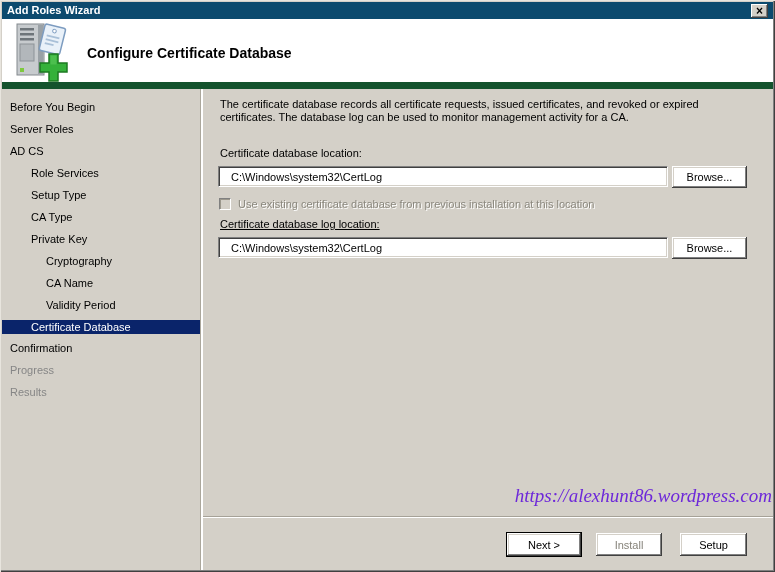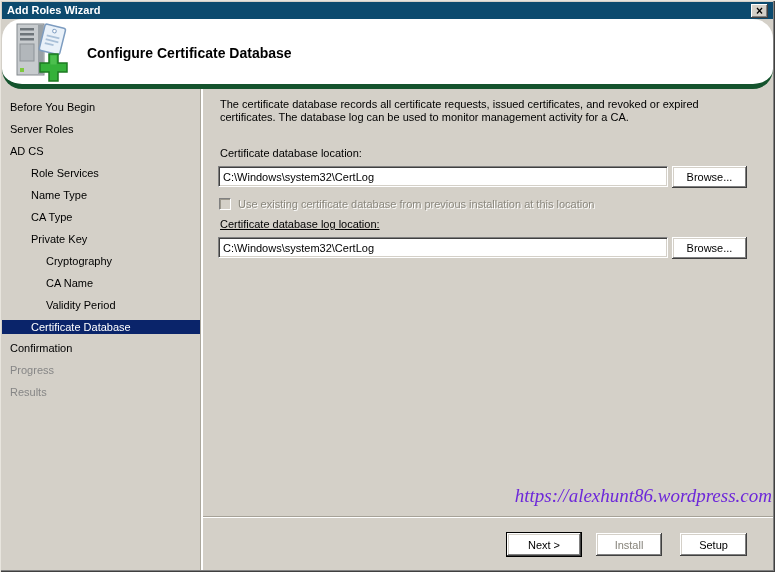--- a/index.html
+++ b/index.html
@@ -22,21 +22,21 @@
     position:absolute; left:751px; top:4px; width:17px; height:14px;
     background:#d4d0c8; border:0; padding:0; margin:0;
     box-shadow: inset -1px -1px 0 #404040, inset 1px 1px 0 #ffffff, inset -2px -2px 0 #808080;
     font-family:"Liberation Sans", sans-serif; font-size:12px; font-weight:bold;
     line-height:12px; text-align:center; color:#000; cursor:default;
   }
 
   
   .header {
     position:absolute; left:2px; top:19px; width:771px; height:70px;
-    background:#ffffff; border-bottom:5px solid #14532d;border-radius:20px;
+    background:#ffffff; border-bottom:7px solid #14532d;
   }
   .hicon { position:absolute; left:9px; top:2px; width:62px; height:64px; }
   .header h1 {
     position:absolute; left:85px; top:26px; margin:0;
     font-size:14px; font-weight:bold; color:#000;
     font-family:"Liberation Sans", sans-serif;
   }
 
   
   .sidebar { position:absolute; left:2px; top:89px; width:199px; bottom:2px; padding-top:7px; }
@@ -56,21 +56,21 @@
   .desc { position:absolute; left:220px; top:98px; width:528px; margin:0; line-height:13px; }
 
   .lbl { position:absolute; }
   .lbl1 { left:220px; top:147px; }
   .lbl2 { left:220px; top:218px;text-decoration:underline; }
 
   .txt {
     position:absolute; width:450px; height:21px; background:#fff;
     border:1px solid; border-color:#808080 #ffffff #ffffff #808080;
     box-shadow: inset 1px 1px 0 #404040, inset -1px -1px 0 #d4d0c8;
-    padding:0 4px; font:11px "Liberation Sans", sans-serif; color:#000; outline:none;
+    padding:0 12px; font:11px "Liberation Sans", sans-serif; color:#000; outline:none;
   }
   .txt1 { left:218px; top:166px; }
   .txt2 { left:218px; top:237px; }
 
   .btn {
     position:absolute; background:#ffffff; border:0; padding:4px;
     box-shadow: inset -1px -1px 0 #404040, inset 1px 1px 0 #ffffff, inset -2px -2px 0 #808080, inset 2px 2px 0 #d4d0c8;
     font:11px "Liberation Sans", sans-serif; color:#000; cursor:default;
   }
   .browse1 { left:672px; top:166px; width:75px; height:22px; }
@@ -134,21 +134,21 @@
       </svg>
     </span>
     <h1>Configure Certificate Database</h1>
   </div>
 
   <div class="sidebar">
     <div class="step ind0">Before You Begin</div>
     <div class="step ind0">Server Roles</div>
     <div class="step ind0">AD CS</div>
     <div class="step ind1">Role Services</div>
-    <div class="step ind1">Name Type</div>
+    <div class="step ind1">Setup Type</div>
     <div class="step ind1">CA Type</div>
     <div class="step ind1">Private Key</div>
     <div class="step ind2">Cryptography</div>
     <div class="step ind2">CA Name</div>
     <div class="step ind2">Validity Period</div>
     <div class="step ind1 selected">Certificate Database</div>
     <div class="step ind0">Confirmation</div>
     <div class="step ind0 dim">Progress</div>
     <div class="step ind0 dim">Results</div>
   </div>

